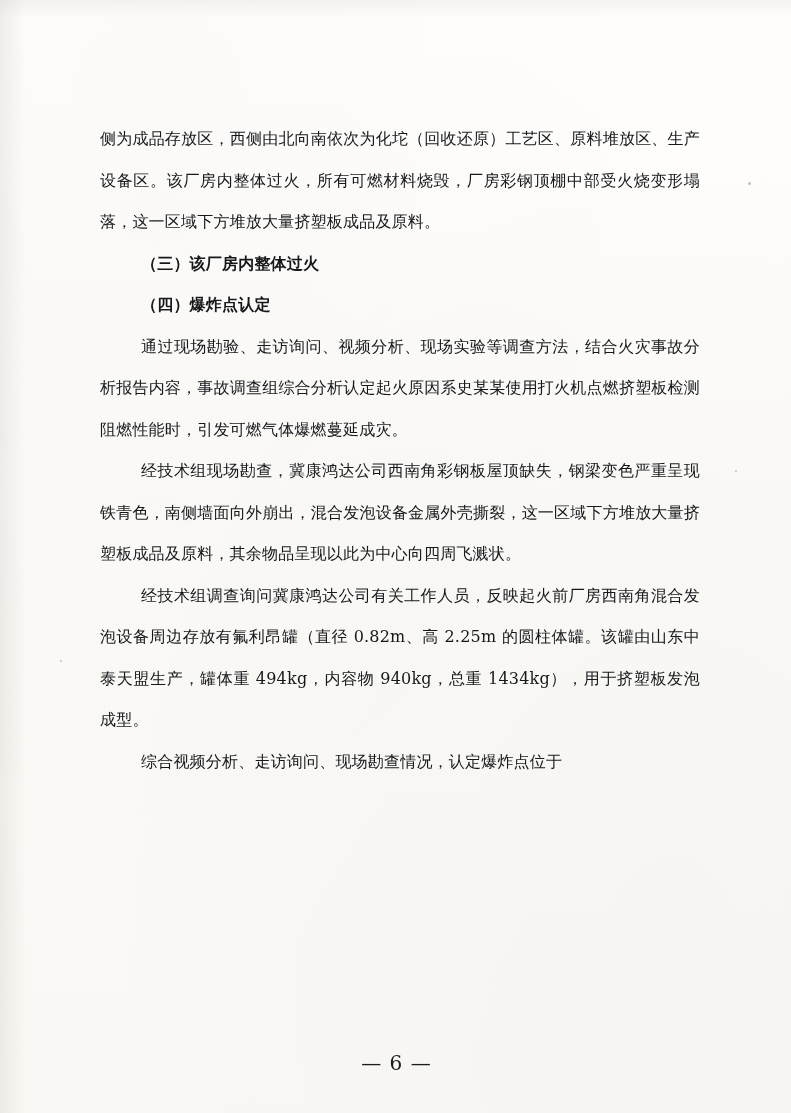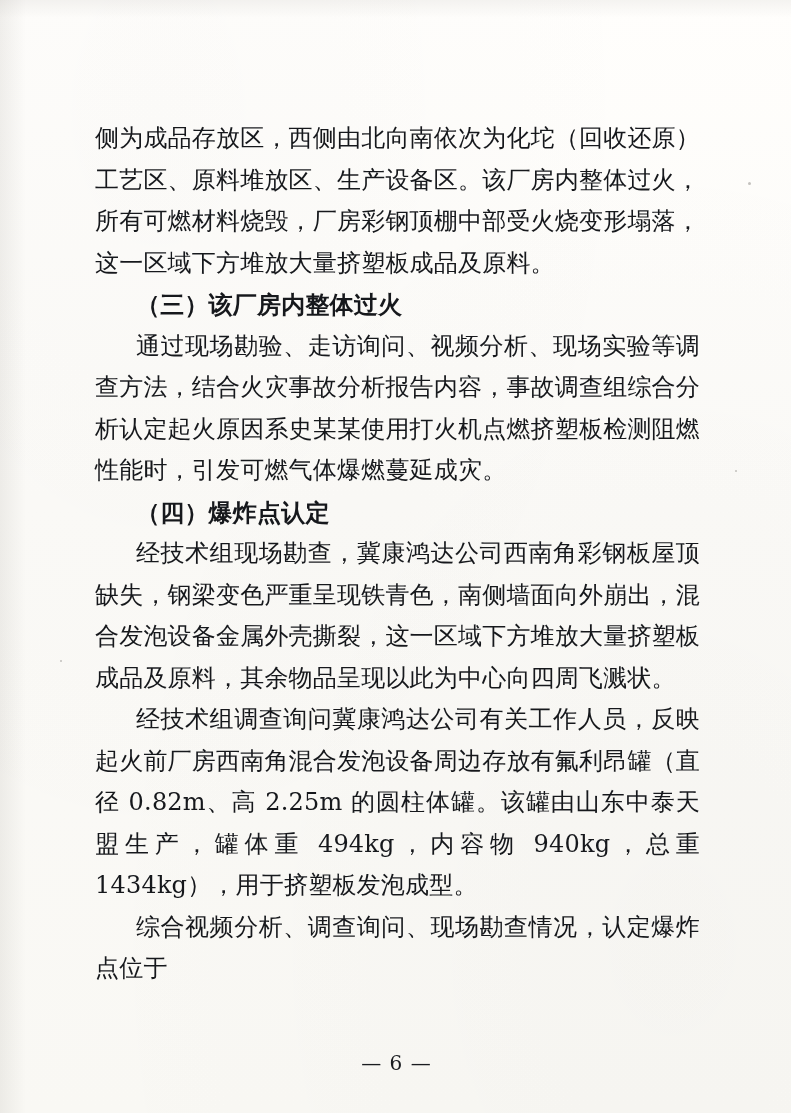--- a/index.html
+++ b/index.html
@@ -31,22 +31,22 @@
       linear-gradient(180deg, #fffefc 0%, #fbfaf7 45%, #f9f8f4 100%);
     pointer-events: none;
   }
   .body-area {
     position: absolute;
     left: 92px;
     top: 118px;
     width: 608px;
   }
   p.para {
-    margin: 0 0 0 3px;
-    font-size: 24px;
+    margin: 0 0 0 8px;
+    font-size: 16px;
     line-height: 41.5px;
     color: #16181c;
     text-align: justify;
     text-justify: inter-ideograph;
     letter-spacing: 0.2px;
     font-family: "DejaVu Serif", "Liberation Serif", serif;
   }
   p.indent {
     text-indent: 41px;
   }
@@ -96,23 +96,23 @@
   <div class="edge-top"></div>
   <div class="edge-left"></div>
 
   <div class="speck" style="left:748px; top:182px; width:3px; height:3px;"></div>
   <div class="speck" style="left:735px; top:470px; width:2px; height:2px;"></div>
   <div class="speck" style="left:60px; top:660px; width:2px; height:2px;"></div>
 
   <div class="body-area">
     <p class="para">侧为成品存放区，西侧由北向南依次为化坨（回收还原）工艺区、原料堆放区、生产设备区。该厂房内整体过火，所有可燃材料烧毁，厂房彩钢顶棚中部受火烧变形塌落，这一区域下方堆放大量挤塑板成品及原料。</p>
     <p class="para heading">（三）该厂房内整体过火</p>
+    <p class="para heading">（四）爆炸点认定</p>
     <p class="para indent">通过现场勘验、走访询问、视频分析、现场实验等调查方法，结合火灾事故分析报告内容，事故调查组综合分析认定起火原因系史某某使用打火机点燃挤塑板检测阻燃性能时，引发可燃气体爆燃蔓延成灾。</p>
-    <p class="para heading">（四）爆炸点认定</p>
     <p class="para indent">经技术组现场勘查，冀康鸿达公司西南角彩钢板屋顶缺失，钢梁变色严重呈现铁青色，南侧墙面向外崩出，混合发泡设备金属外壳撕裂，这一区域下方堆放大量挤塑板成品及原料，其余物品呈现以此为中心向四周飞溅状。</p>
     <p class="para indent">经技术组调查询问冀康鸿达公司有关工作人员，反映起火前厂房西南角混合发泡设备周边存放有氟利昂罐（直径 0.82m、高 2.25m 的圆柱体罐。该罐由山东中泰天盟生产，罐体重 494kg，内容物 940kg，总重 1434kg），用于挤塑板发泡成型。</p>
-    <p class="para indent">综合视频分析、调查询问、现场勘查情况，认定爆炸点位于</p>
+    <p class="para indent">综合视频分析、走访询问、现场勘查情况，认定爆炸点位于</p>
   </div>
 
   <div class="footer">
     <span class="page-number-inner">— 6 —</span>
   </div>
 </div>
 
 </body></html>

